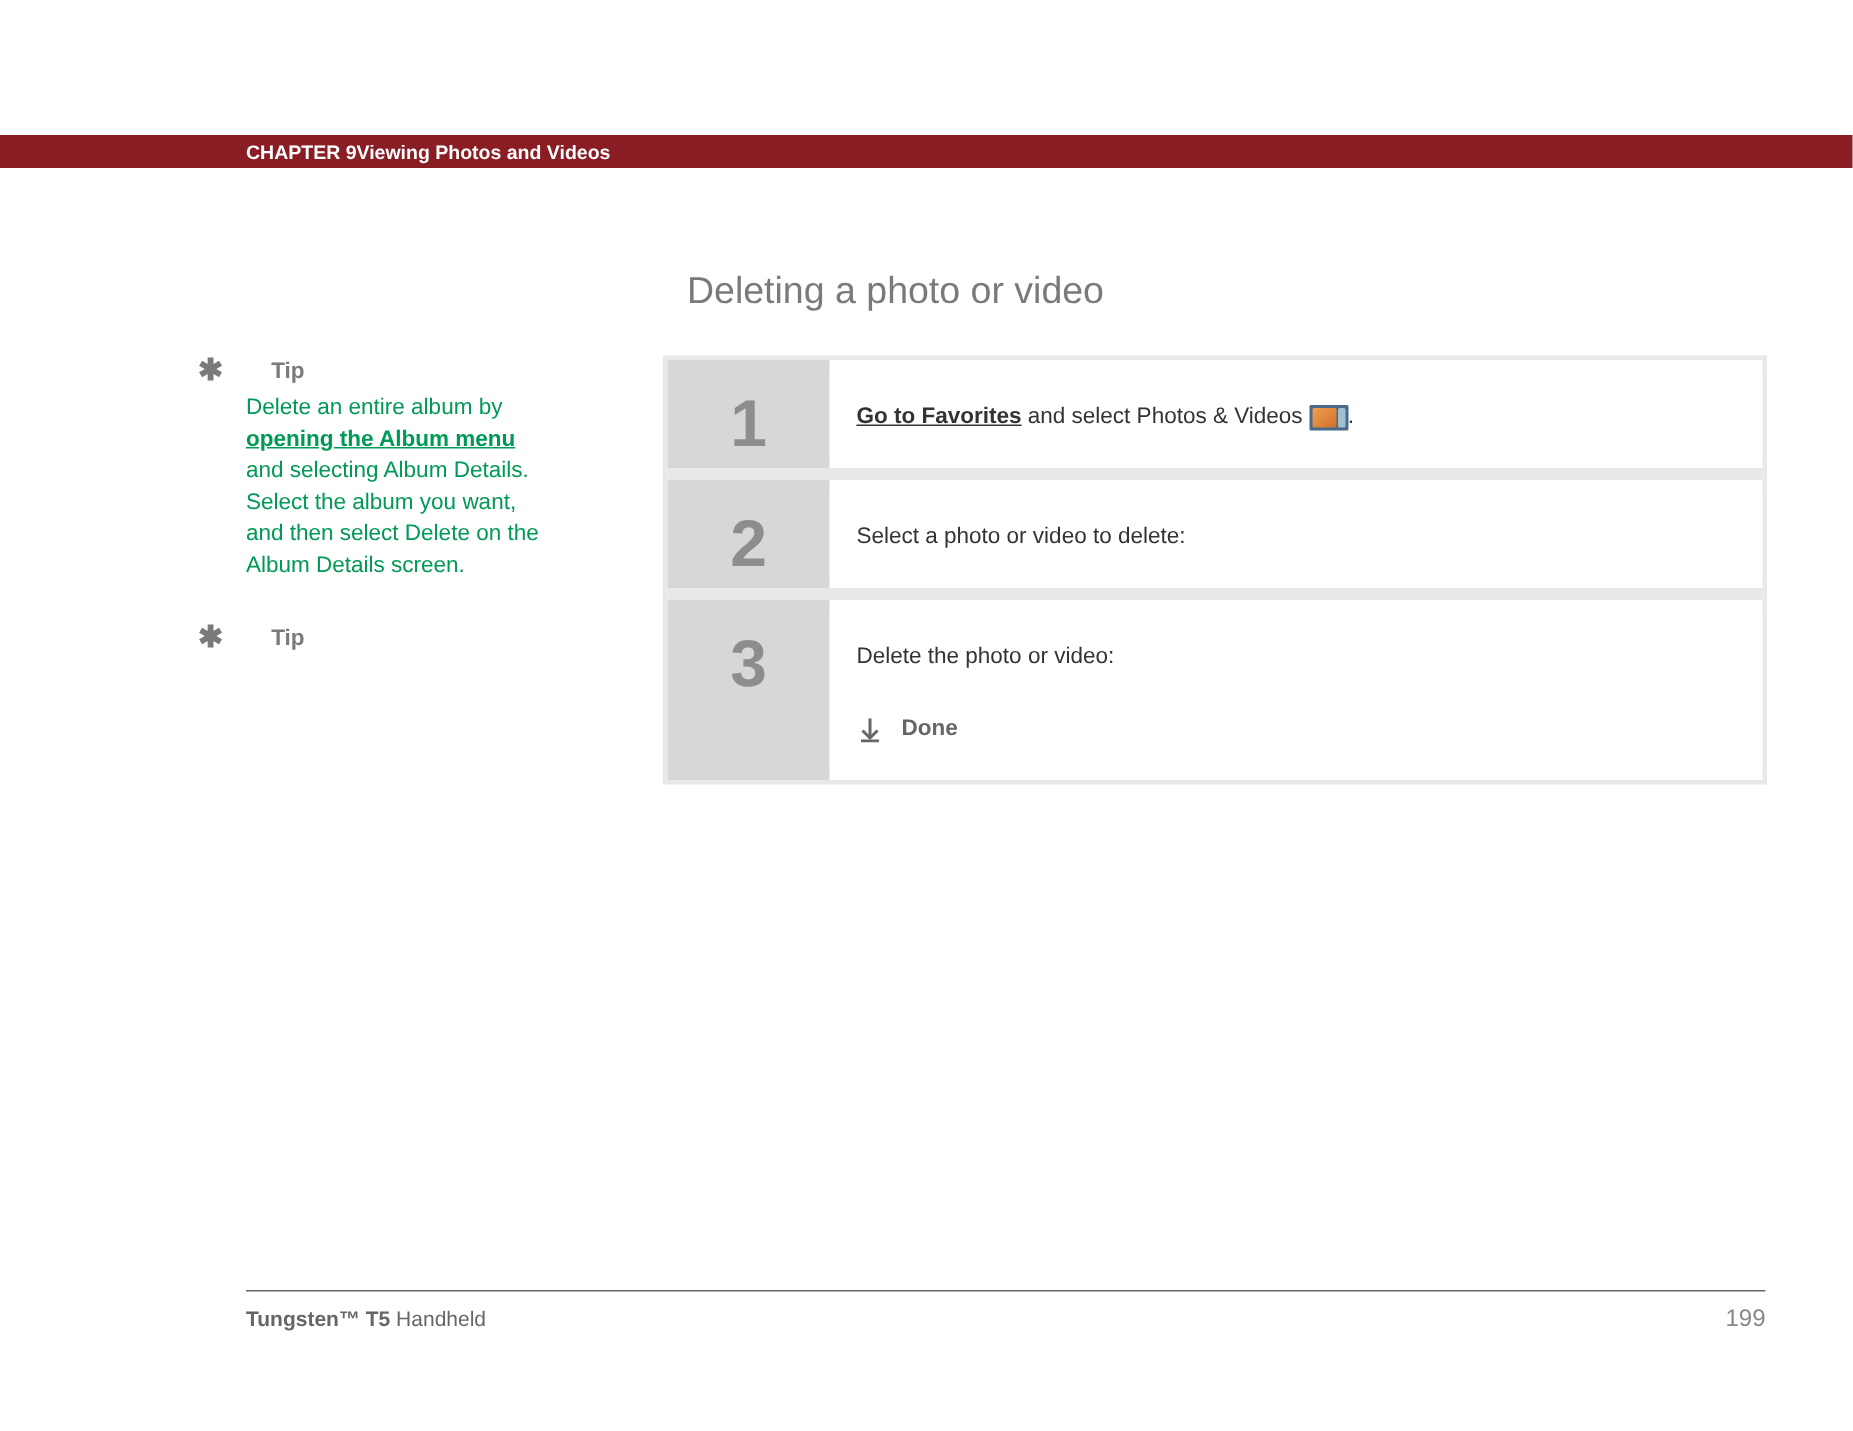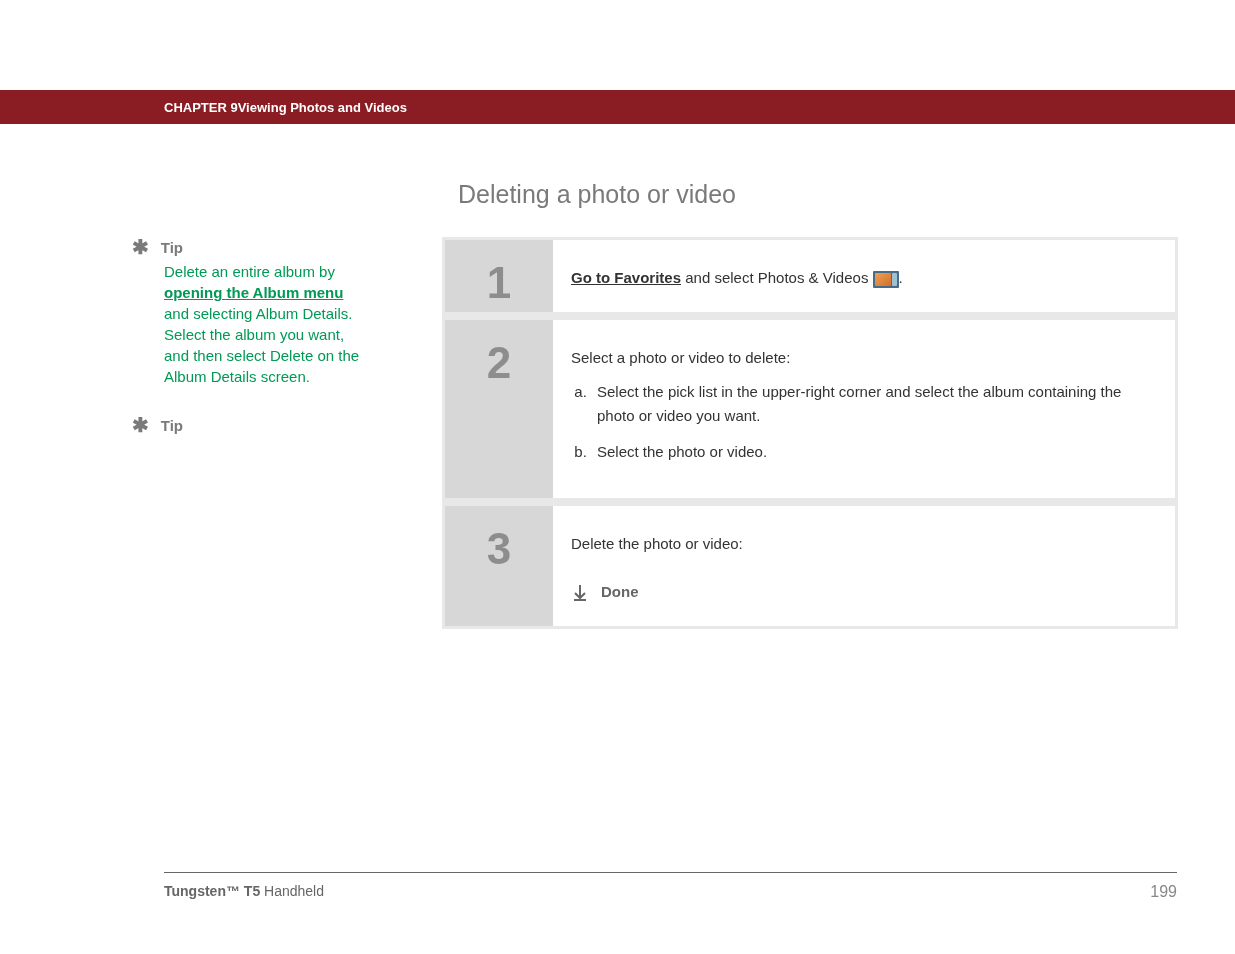--- a/index.html
+++ b/index.html
@@ -13,21 +13,21 @@
       width: 1235px;
       height: 954px;
       position: relative;
       overflow: hidden;
     }
     .header-bar {
       position: absolute;
       top: 90px;
       left: 0;
       right: 0;
-      height: 34px;
+      height: 22px;
       background: #8a1c23;
       display: flex;
       align-items: center;
     }
     .chapter-label {
       color: #ffffff;
       font-size: 13px;
       font-weight: bold;
       margin-left: 164px;
     }
@@ -64,20 +64,21 @@
       color: #7a7a7a;
       font-size: 20px;
       margin-right: 12px;
       font-weight: bold;
       line-height: 1;
     }
     .tip-label {
       color: #7a7a7a;
       font-weight: bold;
       font-size: 15px;
+      margin-left: 20px;
     }
     .tip-body {
       color: #009955;
       font-size: 15px;
       line-height: 1.4;
       margin-left: 32px;
     }
     .tip-body a {
       color: #009955;
       text-decoration: underline;
@@ -173,21 +174,21 @@
       width: 18px;
       height: 18px;
     }
     .done-text {
       font-weight: bold;
       color: #666666;
       font-size: 15px;
     }
     .footer {
       position: absolute;
-      bottom: 53px;
+      bottom: 65px;
       left: 164px;
       right: 58px;
       border-top: 1px solid #666666;
       padding-top: 10px;
       display: flex;
       justify-content: space-between;
       color: #666666;
       font-size: 14px;
     }
     .footer-left {
@@ -234,24 +235,20 @@
     <div class="step-number">1</div>
     <div class="step-content">
       <a href="#">Go to Favorites</a><span> and select Photos &amp; Videos </span><span class="photos-icon"></span><span>.</span>
     </div>
   </div>
 
   <div class="step-row">
     <div class="step-number">2</div>
     <div class="step-content">
       <div>Select a photo or video to delete:</div>
-      <ol>
-        <li>Select the pick list in the upper-right corner and select the album containing the photo or video you want.</li>
-        <li>Select the photo or video.</li>
-      </ol>
     </div>
   </div>
 
   <div class="step-row">
     <div class="step-number">3</div>
     <div class="step-content">
       <div>Delete the photo or video:</div>
       <div class="done-row">
         <span class="down-arrow">
           <svg viewBox="0 0 18 18">

